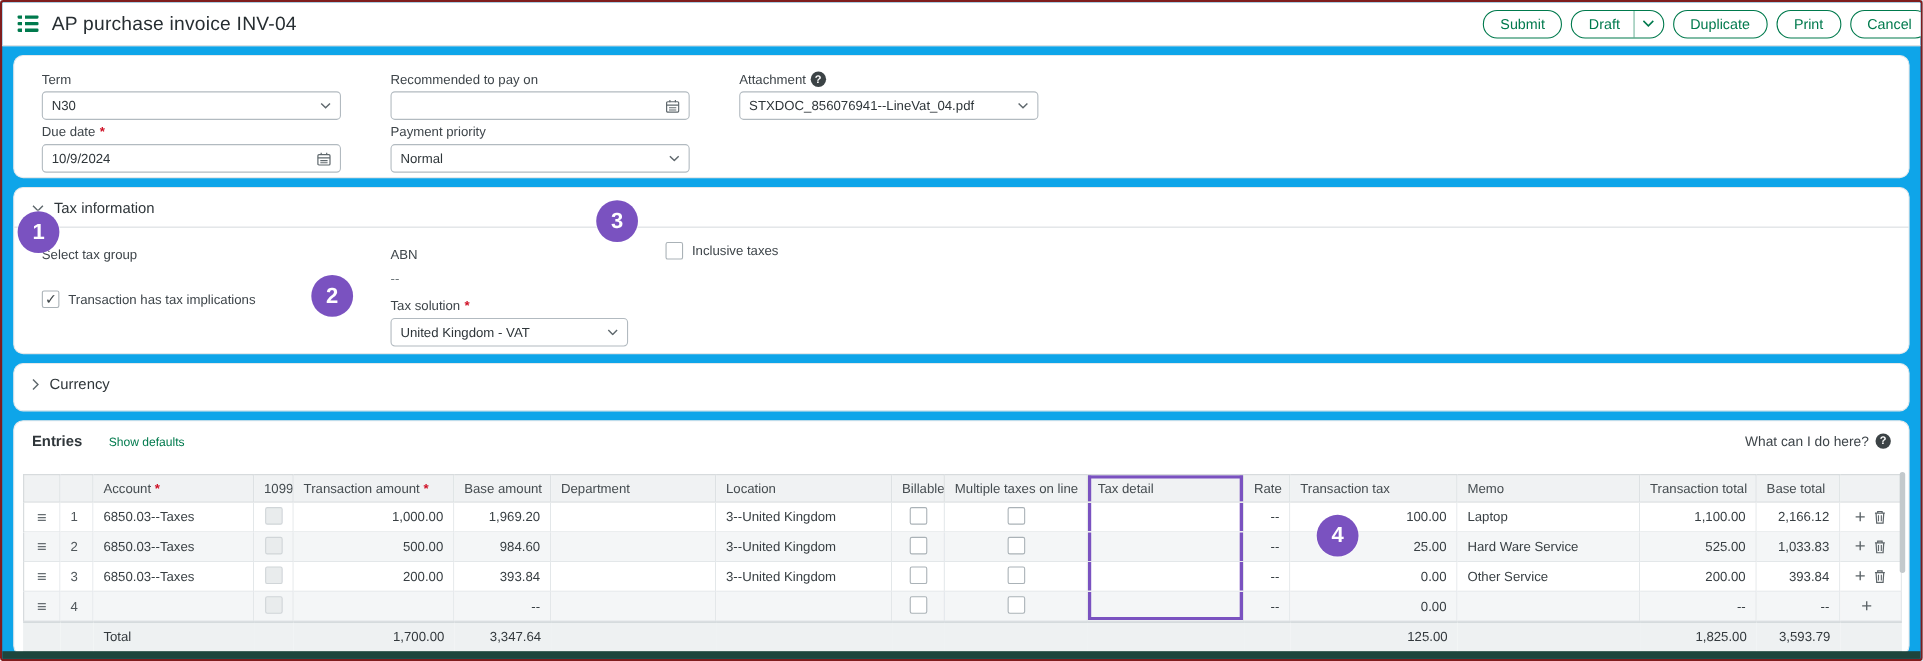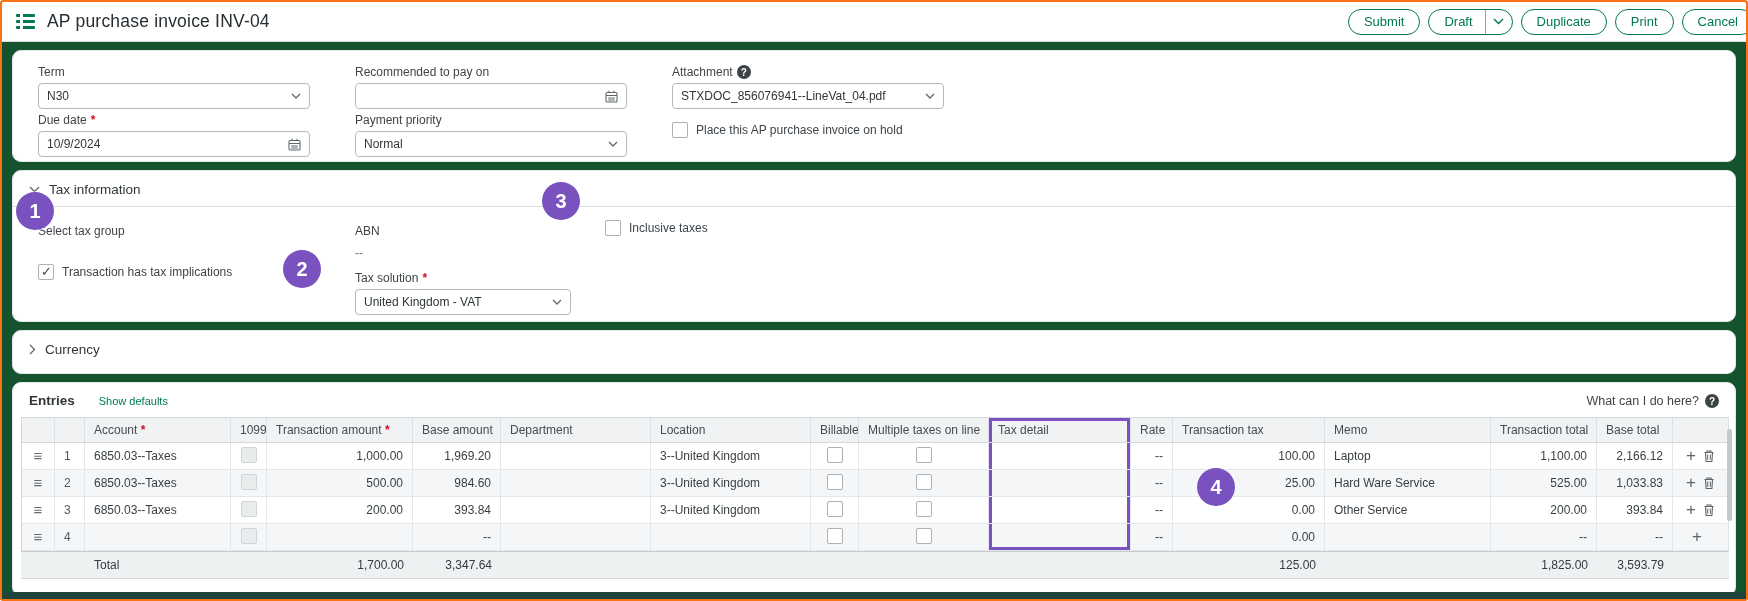--- a/index.html
+++ b/index.html
@@ -9,21 +9,21 @@
     --darkbar:#1d453c;
     --txt:#33393d;
     --label:#3e454a;
     --muted:#6f777b;
     --border:#d9dde0;
     --cellborder:#e3e7e9;
     --inputborder:#b2bac0;
   }
   *{box-sizing:border-box;margin:0;padding:0}
   body{font-family:"Liberation Sans","DejaVu Sans",sans-serif;background:#fff;color:var(--txt);}
-  .frame{position:relative;width:1748px;height:601px;border:2px solid #f97316;border-radius:3px;background:#14532d;overflow:hidden}
+  .frame{position:relative;width:1748px;height:601px;border:2px solid #7f1d1d;border-radius:3px;background:#0ea5e9;overflow:hidden}
 
   
   .topbar{height:40px;background:#fff;border-bottom:1px solid var(--border);display:flex;align-items:center;padding:0 0 0 14px}
   .menu-icon{display:inline-flex;flex-direction:column;gap:3px;margin-right:12px;cursor:pointer}
   .menu-icon i{display:block;width:19px;height:3px;border-radius:1px;
      background:linear-gradient(to right,var(--green) 0 4px,transparent 4px 7px,var(--green) 7px 100%)}
   .page-title{font-size:17.5px;color:#272e32;letter-spacing:.2px}
   .btn-row{margin-left:auto;display:flex;align-items:center;gap:8px;padding-right:0}
   .btn{display:inline-flex;align-items:center;height:26px;padding:0 15px;border:1px solid var(--green);
       border-radius:14px;background:#fff;color:var(--green);font-size:13px;font-family:inherit;cursor:pointer;white-space:nowrap}
@@ -55,21 +55,21 @@
   .tax-panel .sec-head{border-bottom:1px solid var(--border)}
   .tax-body{position:relative;display:flex;padding:13px 0 0 25px}
   .tax-c1{width:317px}
   .tax-c2{width:250px}
   .tax-value{font-size:12px;color:var(--muted);margin-top:8px}
   .currency-panel{height:44px}
   .currency-panel .sec-head{}
 
   
   .entries-panel{height:214px;padding:6px 8px 0;position:relative}
-  .entries-head{display:flex;align-items:baseline;padding:4px 8px 9px}
+  .entries-head{display:flex;align-items:baseline;padding:4px 8px 23px}
   .entries-title{font-size:13.5px;font-weight:bold;color:#2f363a}
   .link{font-size:11px;color:var(--green);margin-left:24px;cursor:pointer}
   .entries-help{margin-left:auto;display:flex;align-items:flex-end;gap:6px;font-size:12.5px;color:#3e454a;cursor:pointer}
   table{border-collapse:separate;border-spacing:0;table-layout:fixed;width:1708px;font-size:12px;color:#383f43}
   col.col-drag{width:34px}col.col-num{width:30px}col.col-account{width:146px}col.col-c1099{width:36px}
   col.col-txamount{width:146px}col.col-baseamount{width:88px}col.col-department{width:150px}col.col-location{width:160px}
   col.col-billable{width:48px}col.col-multitax{width:130px}col.col-taxdetail{width:142px}col.col-rate{width:42px}
   col.col-txtax{width:152px}col.col-memo{width:166px}col.col-txtotal{width:106px}col.col-basetotal{width:76px}col.col-actions{width:56px}
   th{background:#f0f2f3;border-top:1px solid #d4d9db;border-bottom:1px solid #d4d9db;border-right:1px solid #dde1e3;
      height:26px;padding:0 9px;text-align:left;font-weight:normal;color:#454c50;white-space:nowrap;overflow:hidden}
@@ -195,24 +195,20 @@
     <div class="fcol">
       <div class="field-label">
           <span>Attachment</span>
           <span class="help-dot">?</span>
         </div>
       <div class="control">
         <span class="val">STXDOC_856076941--LineVat_04.pdf</span>
         <svg class="chev-svg" width="10" height="6" viewBox="0 0 10 6">
             <path d="M1 1 L5 5 L9 1" stroke="#5f686d" stroke-width="1.3" fill="none"></path>
           </svg>
-      </div>
-      <div class="chk-row" style="margin-top:13px">
-        <span class="cb"></span>
-        <span>Place this AP purchase invoice on hold</span>
       </div>
     </div>
   </div>
 
   <div class="panel tax-panel">
     <div class="sec-head">
       <svg class="chev" width="11" height="7" viewBox="0 0 11 7">
           <path d="M1 1 L5.5 5.5 L10 1" stroke="#5f686d" stroke-width="1.3" fill="none"></path>
         </svg>
       <span>Tax information</span>

